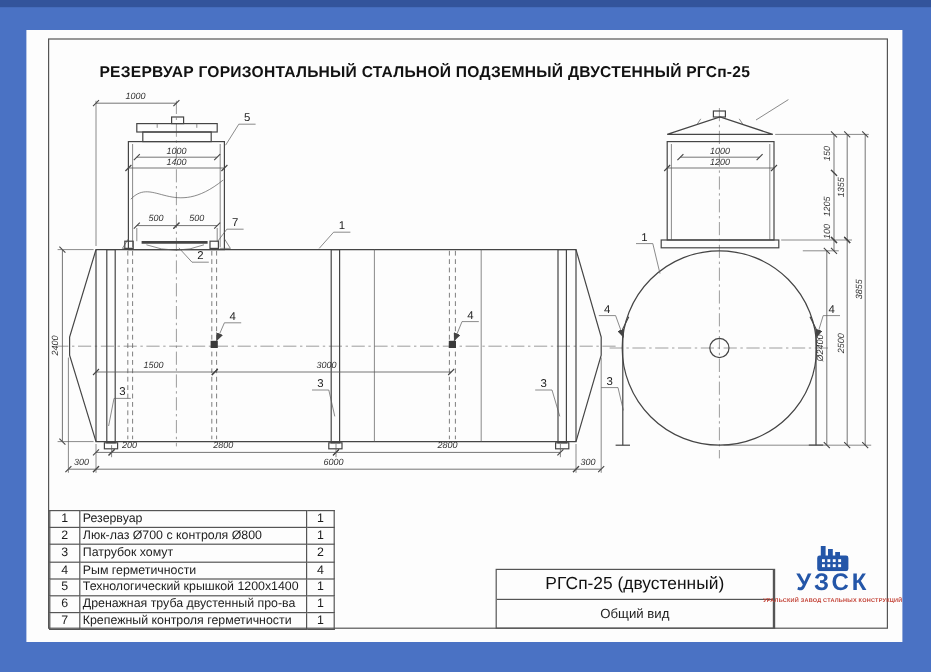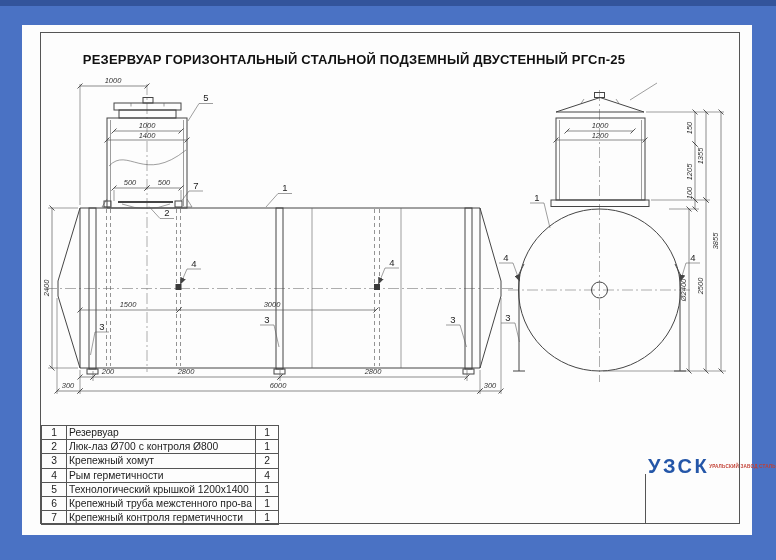--- a/index.html
+++ b/index.html
@@ -28,21 +28,21 @@
                table-layout:fixed;font-size:10.3px;color:#1c1c1c;}
   table.ptable td{border:1px solid #555;height:13.2px;padding:0 2px;overflow:hidden;white-space:nowrap;}
   td.c-num{width:20px;text-align:center;}
   td.c-name{width:184px;padding-left:5px;margin-top:38px;}
   td.c-qty{width:18px;text-align:center;}
   .tb-left{position:absolute;left:413px;top:474px;width:232px;height:50px;border:1px solid #555;box-sizing:border-box;}
   .tb-row1{height:24px;border-bottom:1px solid #555;display:flex;align-items:center;justify-content:center;
            font-size:14.5px;color:#111;}
   .tb-row2{height:24px;display:flex;align-items:center;justify-content:center;font-size:11px;color:#222;}
   .tb-right{position:absolute;left:645px;top:474px;width:95px;height:50px;border-left:1px solid #555;box-sizing:border-box;}
-  .logo{position:absolute;left:648px;top:455px;width:92px;display:flex;flex-direction:row;align-items:center;}
+  .logo{position:absolute;left:648px;top:455px;width:92px;display:flex;flex-direction:column;align-items:center;}
   .logo-abbr{font-size:20px;font-weight:bold;color:var(--logo_blue);letter-spacing:2.5px;line-height:20px;}
   .logo-sub{font-size:4.6px;font-weight:bold;color:var(--logo_red);letter-spacing:.2px;white-space:nowrap;margin-top:1.5px;}
 </style>
 </head>
 <body>
 
 <div class="stage">
   <div class="topstrip"></div>
   <div class="sheet"></div>
   <div class="frame"></div>
@@ -276,46 +276,50 @@
         <td class="c-name">Резервуар</td>
         <td class="c-qty">1</td>
       </tr>
       <tr>
         <td class="c-num">2</td>
         <td class="c-name">Люк-лаз Ø700 с контроля Ø800</td>
         <td class="c-qty">1</td>
       </tr>
       <tr>
         <td class="c-num">3</td>
-        <td class="c-name">Крепежный хомут</td>
+        <td class="c-name">Патрубок хомут</td>
         <td class="c-qty">2</td>
       </tr>
       <tr>
         <td class="c-num">4</td>
         <td class="c-name">Рым герметичности</td>
         <td class="c-qty">4</td>
       </tr>
       <tr>
         <td class="c-num">5</td>
         <td class="c-name">Технологический крышкой 1200х1400</td>
         <td class="c-qty">1</td>
       </tr>
       <tr>
         <td class="c-num">6</td>
-        <td class="c-name">Крепежный труба межстенного про-ва</td>
+        <td class="c-name">Дренажная труба двустенный про-ва</td>
         <td class="c-qty">1</td>
       </tr>
       <tr>
         <td class="c-num">7</td>
         <td class="c-name">Крепежный контроля герметичности</td>
         <td class="c-qty">1</td>
       </tr>
     </tbody>
   </table>
 
+  <div class="tb-left">
+    <div class="tb-row1">РГСп-25 (двустенный)</div>
+    <div class="tb-row2">Общий вид</div>
+  </div>
   <div class="tb-right"></div>
 
   <div class="logo">
     <svg width="30" height="21" viewBox="0 0 30 21">
       <rect x="5" y="0" width="4" height="9" fill="var(--logo_blue)"></rect>
       <rect x="11" y="2.5" width="4" height="7" fill="var(--logo_blue)"></rect>
       <rect x="17" y="5" width="4" height="5" fill="var(--logo_blue)"></rect>
       <rect x="2" y="8" width="26" height="13" rx="2" fill="var(--logo_blue)"></rect>
       <g fill="#ffffff">
         <rect x="6" y="11" width="2.4" height="2.4"></rect>

